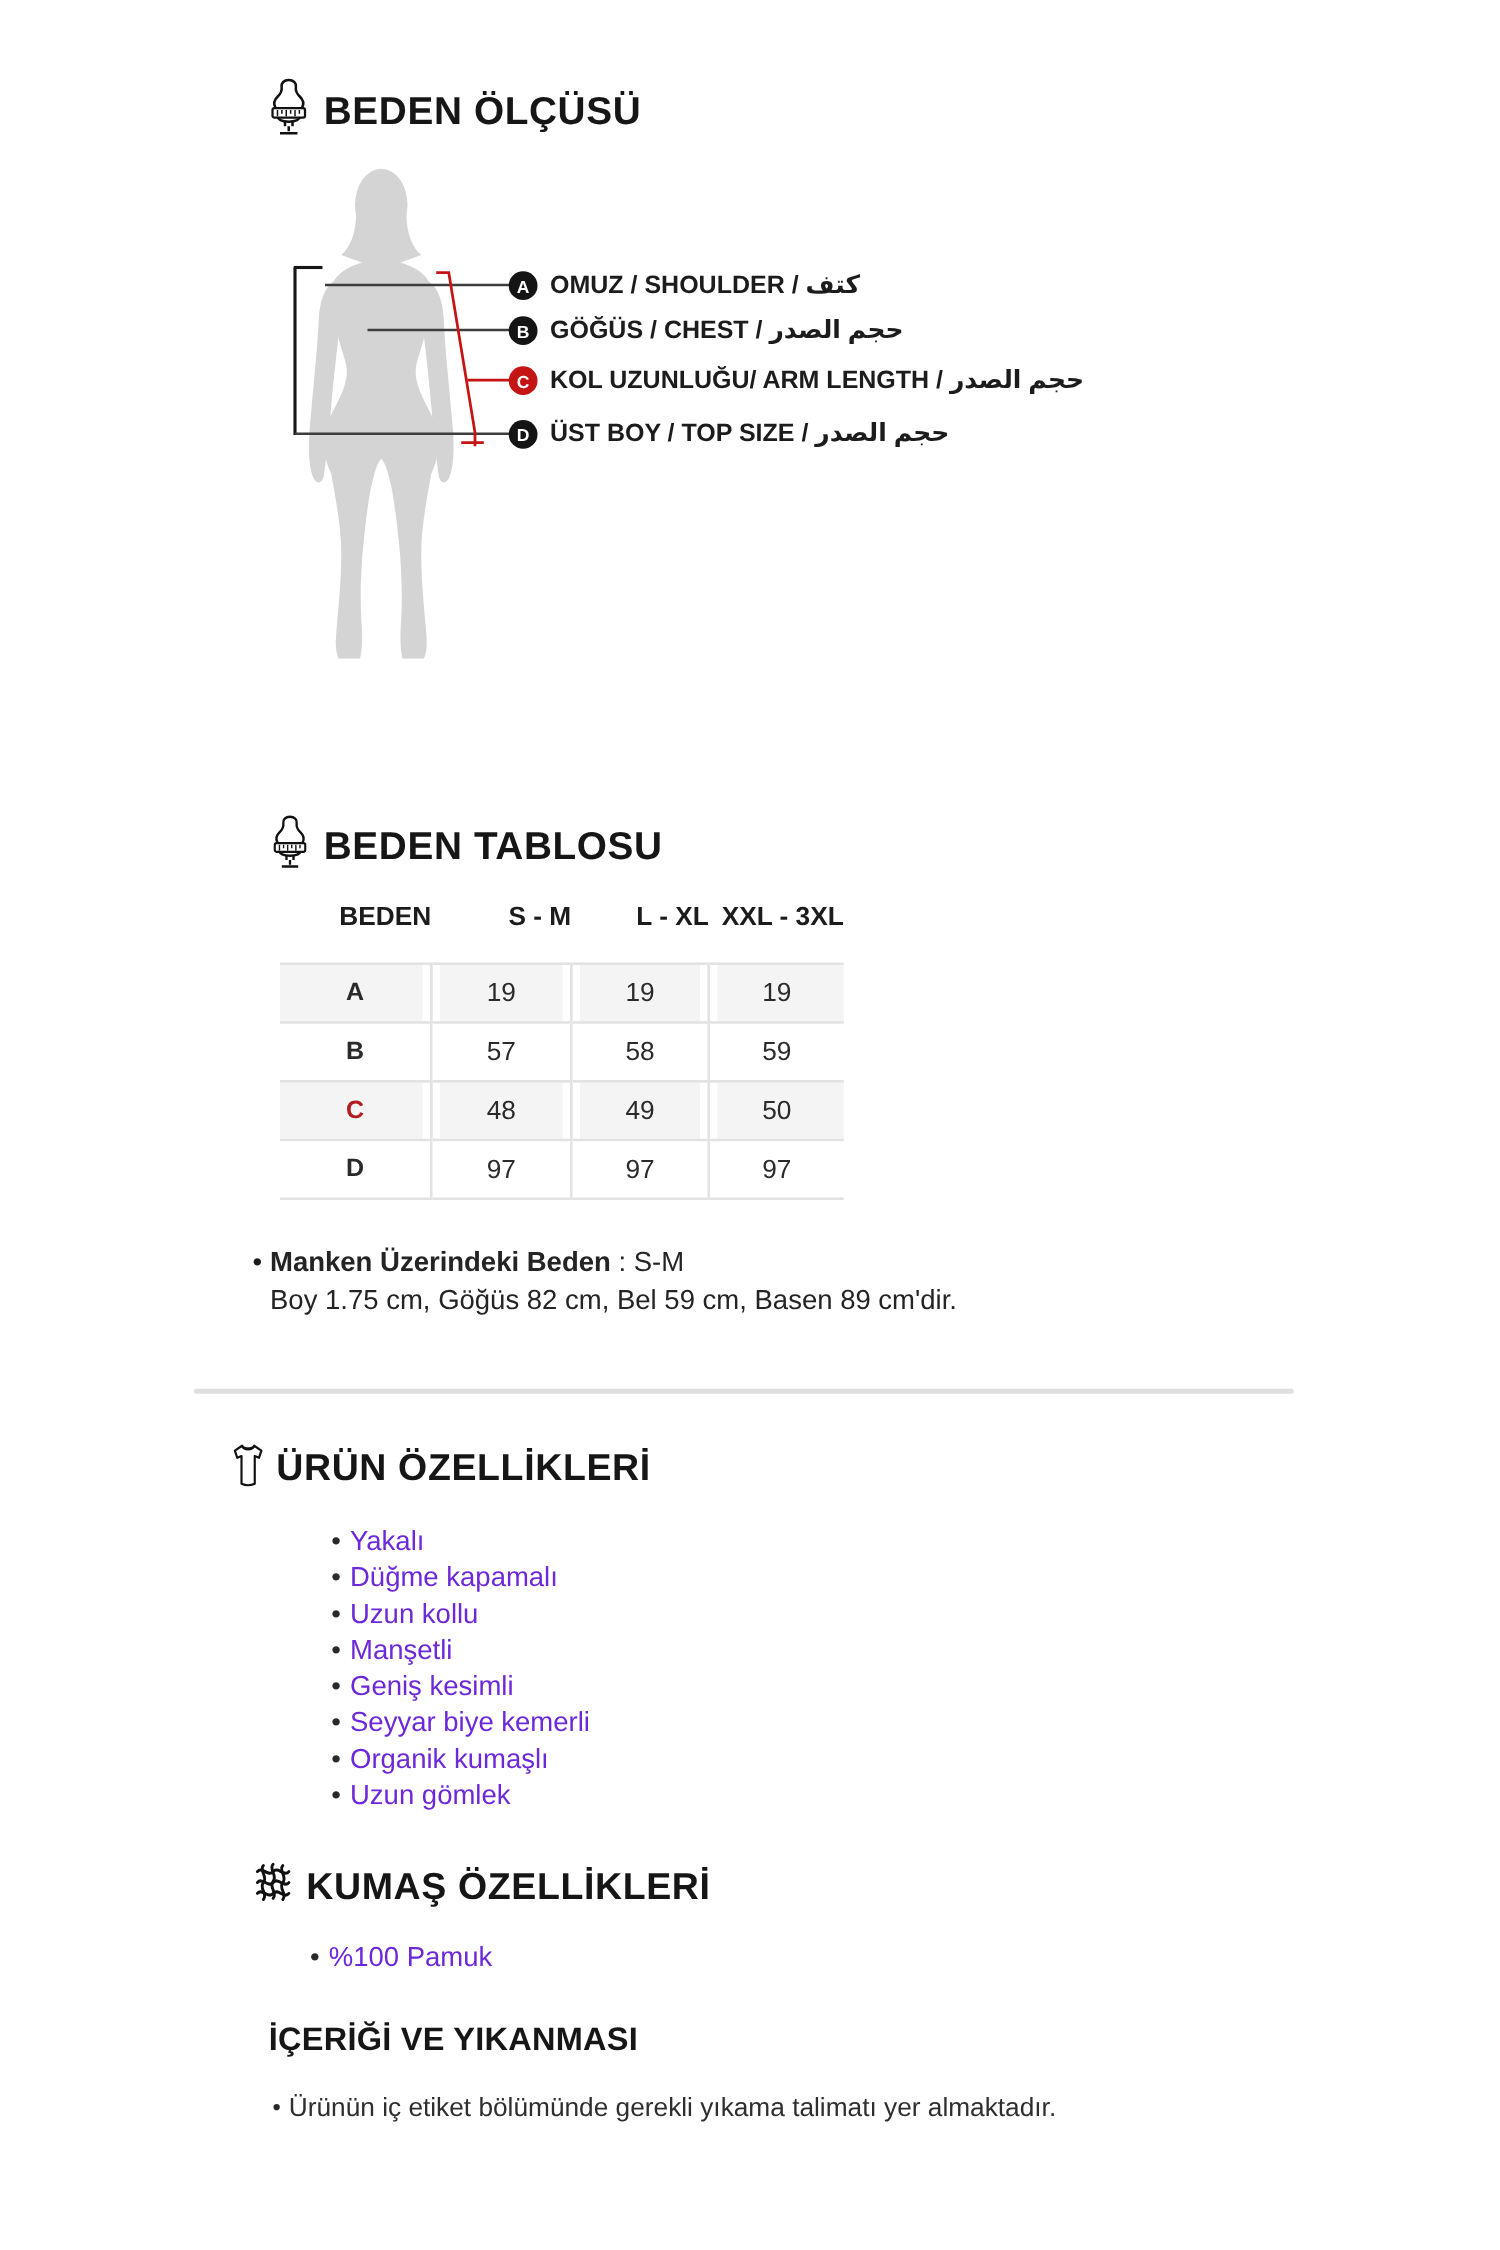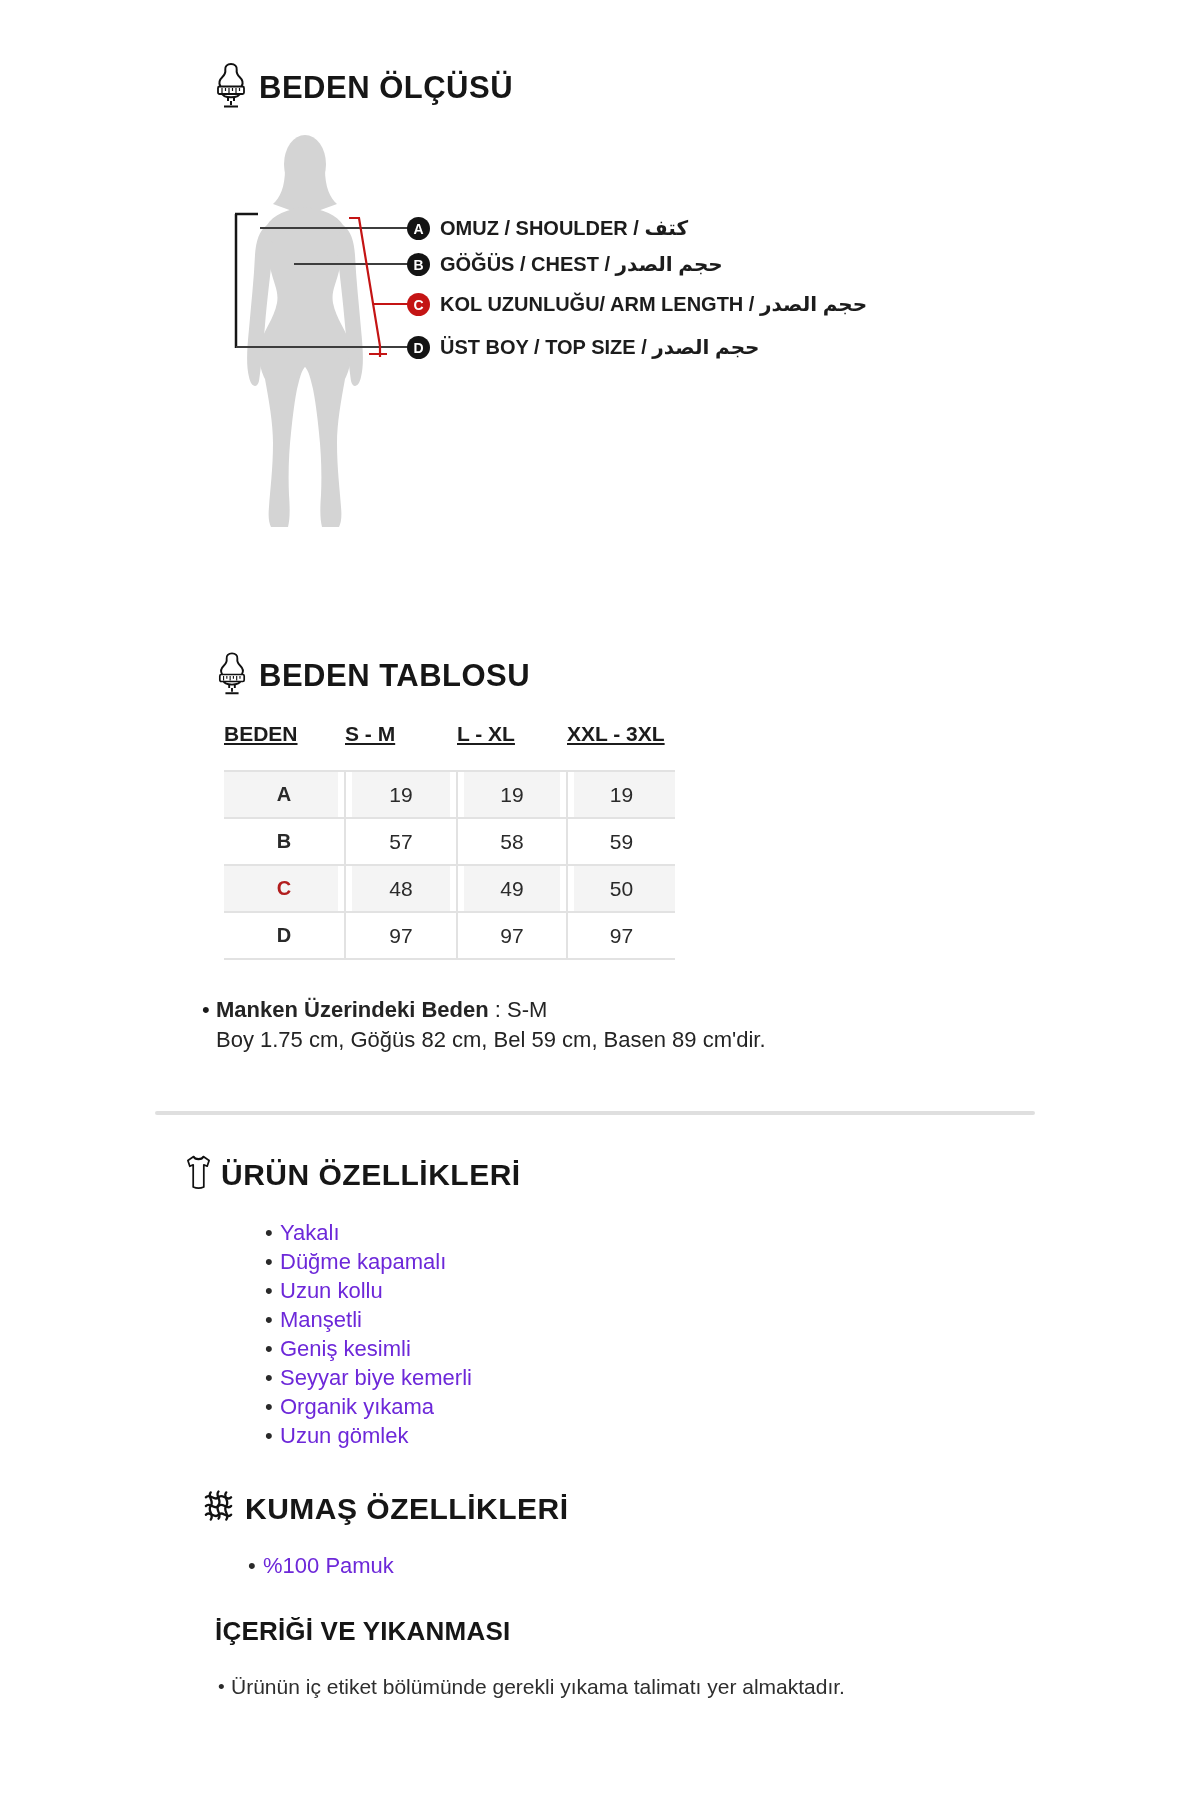--- a/index.html
+++ b/index.html
@@ -13,22 +13,22 @@
   .sec-title.md{font-size:30px;}
 
   
   .meas-circle{position:absolute;width:23px;height:23px;border-radius:50%;background:#141414;
                color:#fff;font-size:14px;font-weight:700;display:flex;align-items:center;justify-content:center;}
   .meas-circle.red{background:#c41414;}
   .meas-label{position:absolute;font-size:20px;font-weight:700;color:#1c1c1c;white-space:nowrap;line-height:23px;}
 
   
   table.size-table{border-collapse:collapse;table-layout:fixed;}
-  table.size-table th.colhead{font-size:21px;font-weight:700;color:#1c1c1c;text-align:left;
-       padding:0 0 24px 0;border:none;background:none;text-decoration:underline;}
+  table.size-table th.colhead{font-size:21px;font-weight:700;color:#1c1c1c;text-align:right;
+       padding:0 0 24px 0;border:none;background:none;}
   table.size-table td{height:43px;text-align:center;vertical-align:middle;font-size:21px;color:#2a2a2a;
        border-top:2px solid #e2e2e2;border-bottom:2px solid #e2e2e2;}
   table.size-table tr.zebra-on td{background:#f4f4f4;}
   table.size-table td+td{border-left:2px solid #e2e2e2;}
   table.size-table td:first-child{box-shadow:inset -6px 0 0 #fff;font-weight:700;font-size:20px;}
   table.size-table td:nth-child(2),table.size-table td:nth-child(3){box-shadow:inset 6px 0 0 #fff,inset -6px 0 0 #fff;}
   table.size-table td:last-child{box-shadow:inset 6px 0 0 #fff;}
   td.row-letter-red{color:#b21d1d !important;}
 
   .note-line{font-size:22px;color:#242424;line-height:30px;}
@@ -178,21 +178,21 @@
     <span class="sec-title md">ÜRÜN ÖZELLİKLERİ</span>
   </div>
 
   <ul class="plain abs" style="left:265px;top:1218px;">
     <li>Yakalı</li>
     <li>Düğme kapamalı</li>
     <li>Uzun kollu</li>
     <li>Manşetli</li>
     <li>Geniş kesimli</li>
     <li>Seyyar biye kemerli</li>
-    <li>Organik yıkama</li>
+    <li>Organik kumaşlı</li>
     <li>Uzun gömlek</li>
   </ul>
 
   <div class="abs sec-head" style="left:202px;top:1487px;gap:10px;">
     <span>
       <svg width="33" height="40" viewBox="0 0 34 40" fill="none" stroke="#111" stroke-width="2.4" stroke-linecap="round">
         <path d="M4,10 C8,5 13,15 17,10 C21,5 26,15 30,10"></path>
         <path d="M4,19 C8,14 13,24 17,19 C21,14 26,24 30,19"></path>
         <path d="M4,28 C8,23 13,33 17,28 C21,23 26,33 30,28"></path>
         <path d="M9,5 C5,9 13,14 9,19 C5,24 13,28 9,33"></path>

